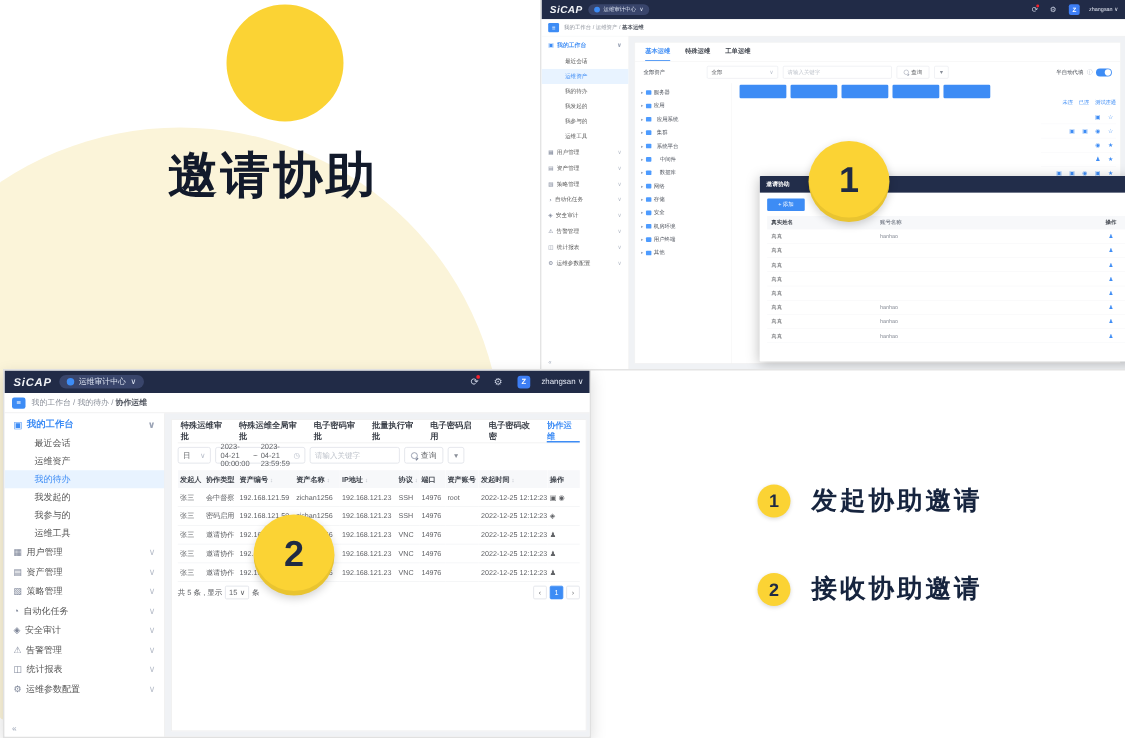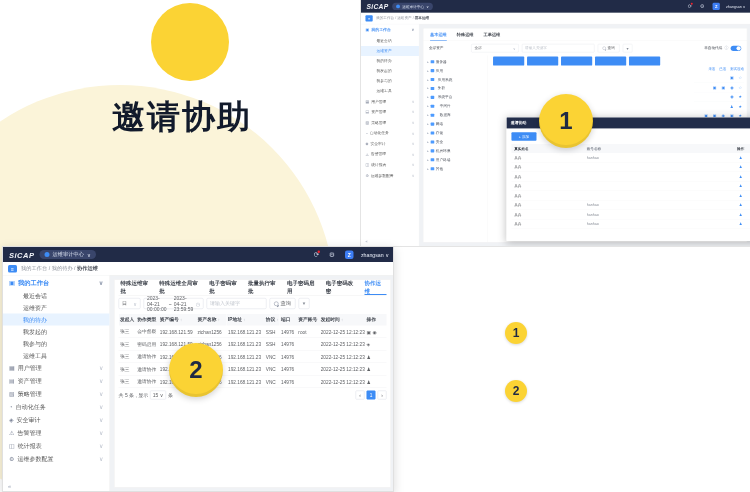--- a/index.html
+++ b/index.html
@@ -867,19 +867,21 @@
     </div>
   </div>
 </div>
 
 <div class="marker m1">1</div>
 <div class="marker m2">2</div>
 <div class="legend">
 
     <div class="legend-row">
       <span class="legend-badge">1</span>
+      <span class="legend-label">发起协助邀请</span>
     </div>
 
     <div class="legend-row">
       <span class="legend-badge">2</span>
+      <span class="legend-label">接收协助邀请</span>
     </div>
 
 </div>
 
 </body></html>

